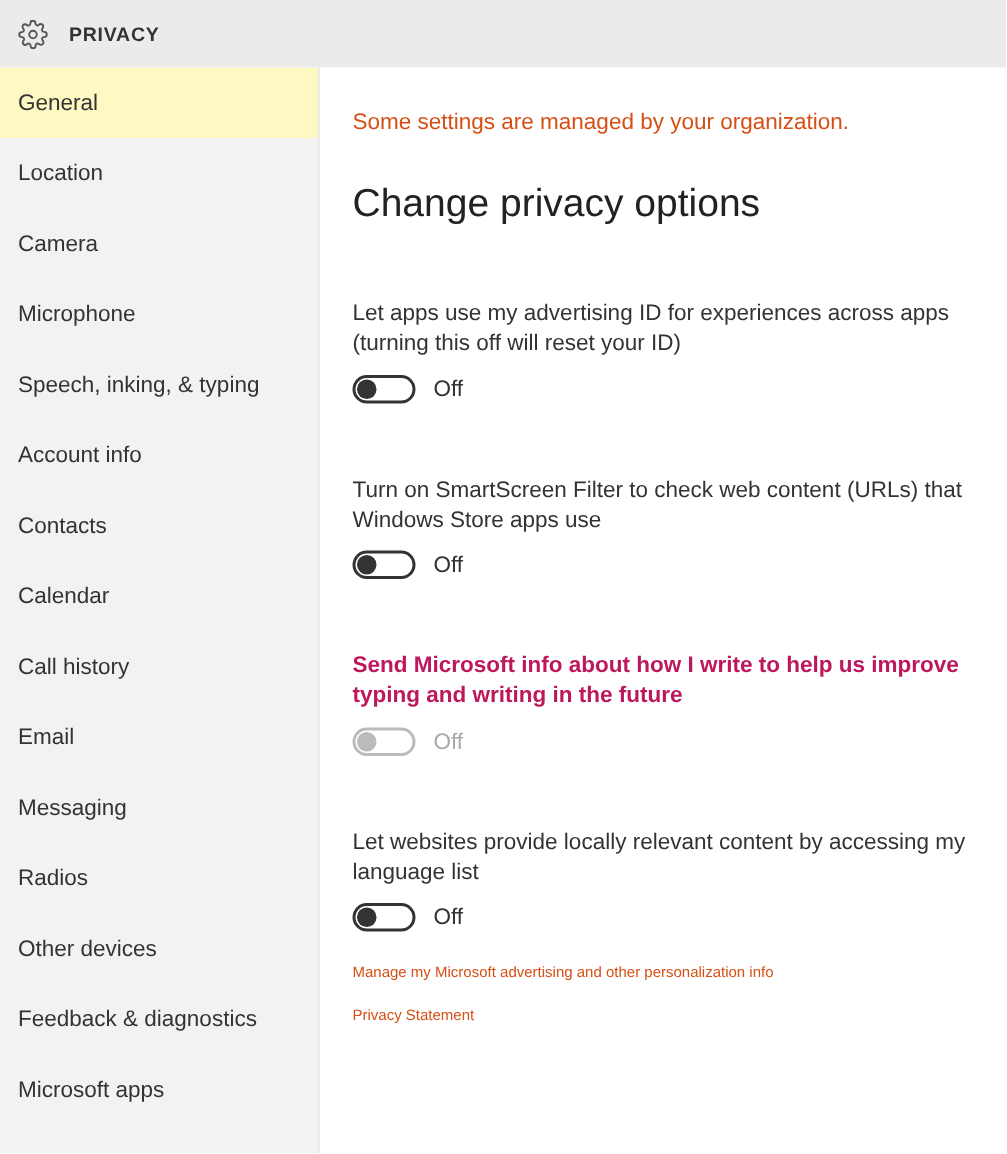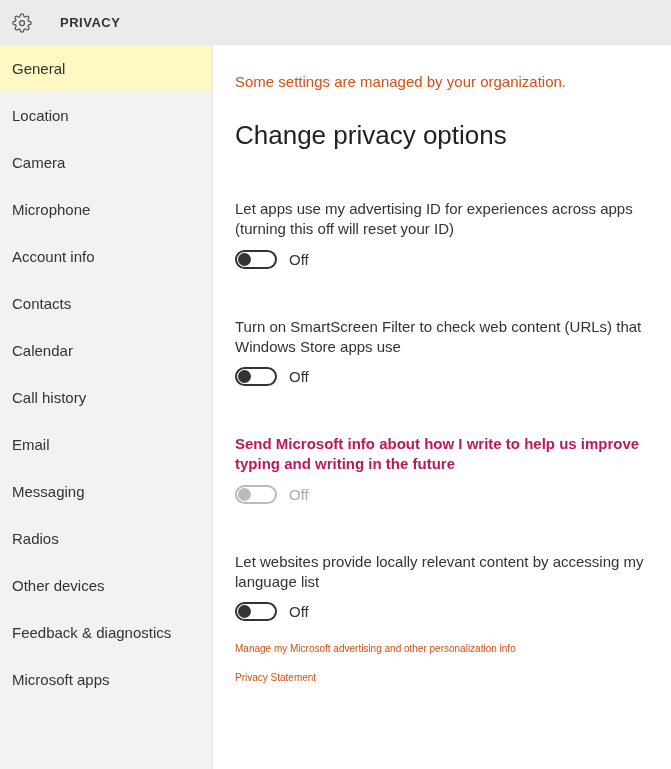--- a/index.html
+++ b/index.html
@@ -11,21 +11,21 @@
       height: 769px;
       background: #fff;
       overflow: hidden;
     }
     .header {
       height: 45px;
       background: #ebebeb;
       display: flex;
       align-items: center;
       padding-left: 12px;
-      gap: 28px;
+      gap: 14px;
     }
     .header .gear {
       width: 20px;
       height: 20px;
       color: #555;
     }
     .header .title {
       font-size: 13px;
       font-weight: 600;
       letter-spacing: 0.5px;
@@ -137,20 +137,21 @@
   </span>
   <span class="title">PRIVACY</span>
 </div>
 
 <div class="body">
   <div class="sidebar">
     <div class="sidebar-item selected"><span>General</span></div>
     <div class="sidebar-item"><span>Location</span></div>
     <div class="sidebar-item"><span>Camera</span></div>
     <div class="sidebar-item"><span>Microphone</span></div>
+    <div class="sidebar-item"><span>Speech, inking, &amp; typing</span></div>
     <div class="sidebar-item"><span>Account info</span></div>
     <div class="sidebar-item"><span>Contacts</span></div>
     <div class="sidebar-item"><span>Calendar</span></div>
     <div class="sidebar-item"><span>Call history</span></div>
     <div class="sidebar-item"><span>Email</span></div>
     <div class="sidebar-item"><span>Messaging</span></div>
     <div class="sidebar-item"><span>Radios</span></div>
     <div class="sidebar-item"><span>Other devices</span></div>
     <div class="sidebar-item"><span>Feedback &amp; diagnostics</span></div>
     <div class="sidebar-item"><span>Microsoft apps</span></div>

